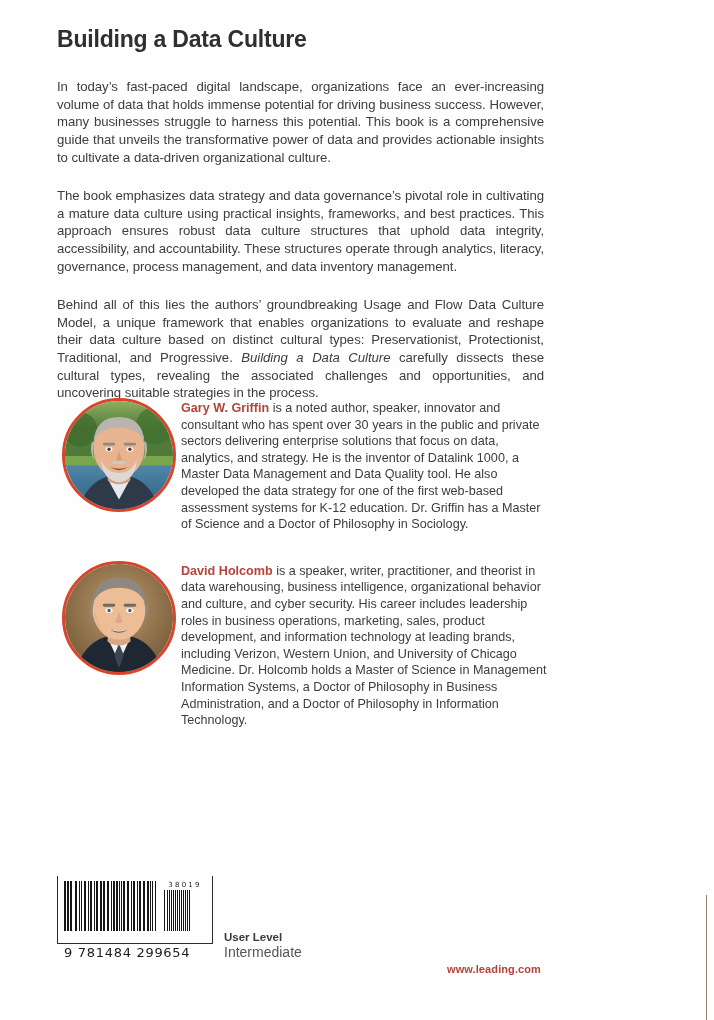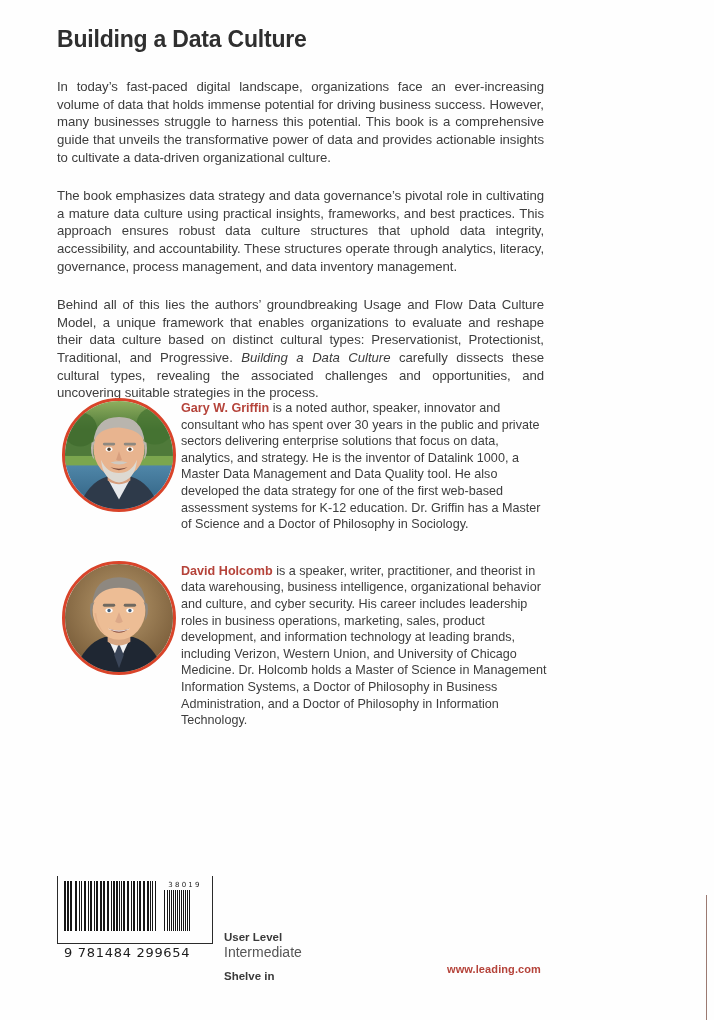--- a/index.html
+++ b/index.html
@@ -415,19 +415,18 @@
               <span style="width:1px"></span>
               <span style="width:1px;background:transparent"></span>
             </div>
         </div>
       </div>
     </div>
 
     <div class="shelf-block">
       <div class="shelf-label">User Level</div>
       <div class="shelf-value">Intermediate</div>
-      <div class="shelf-label">Shelve in</div>
     </div>
 
     <div class="apress-url">www.leading.com</div>
   </div>
 
 </div>
 
 </body></html>

